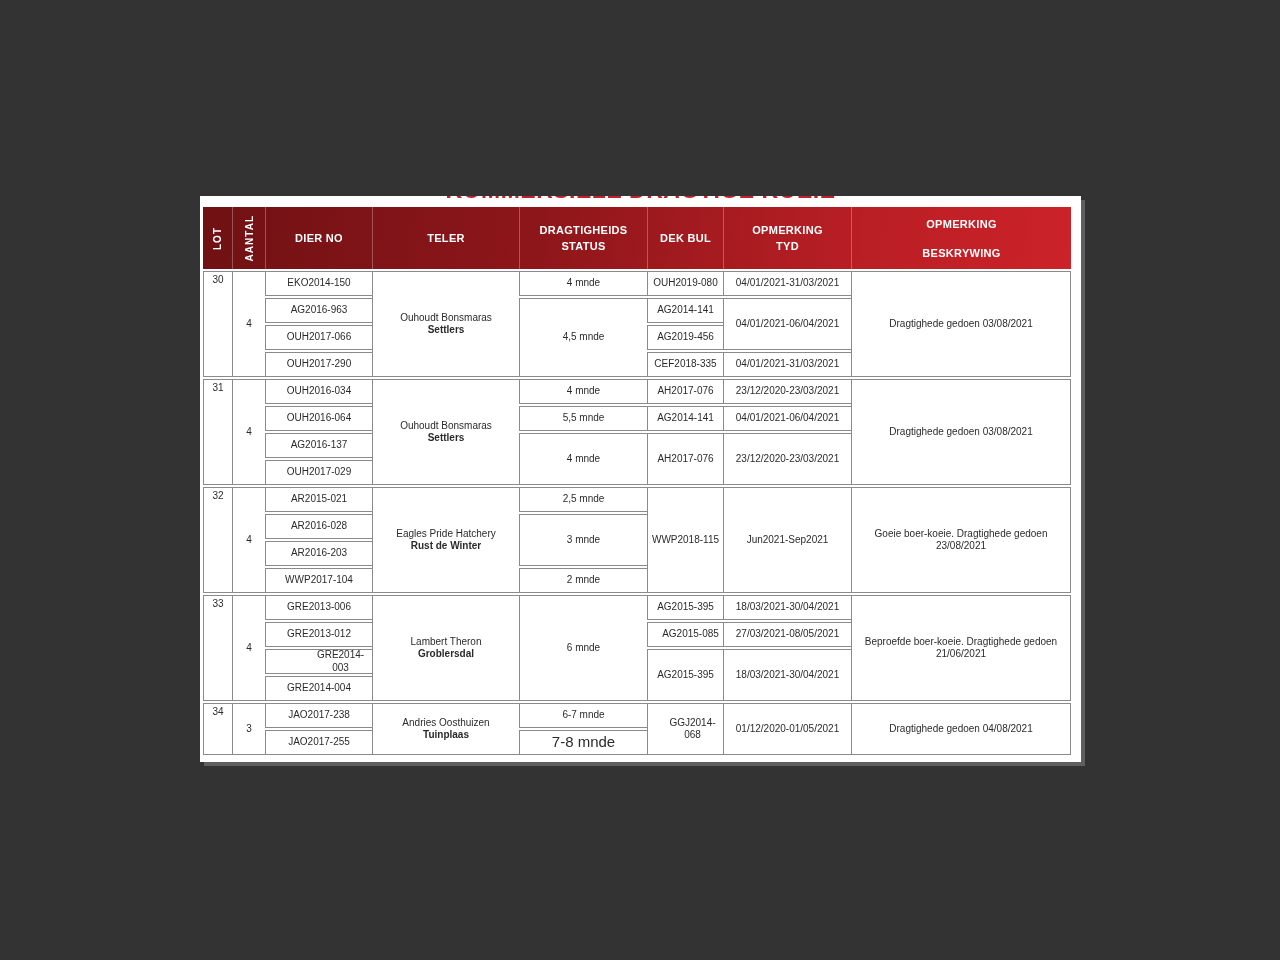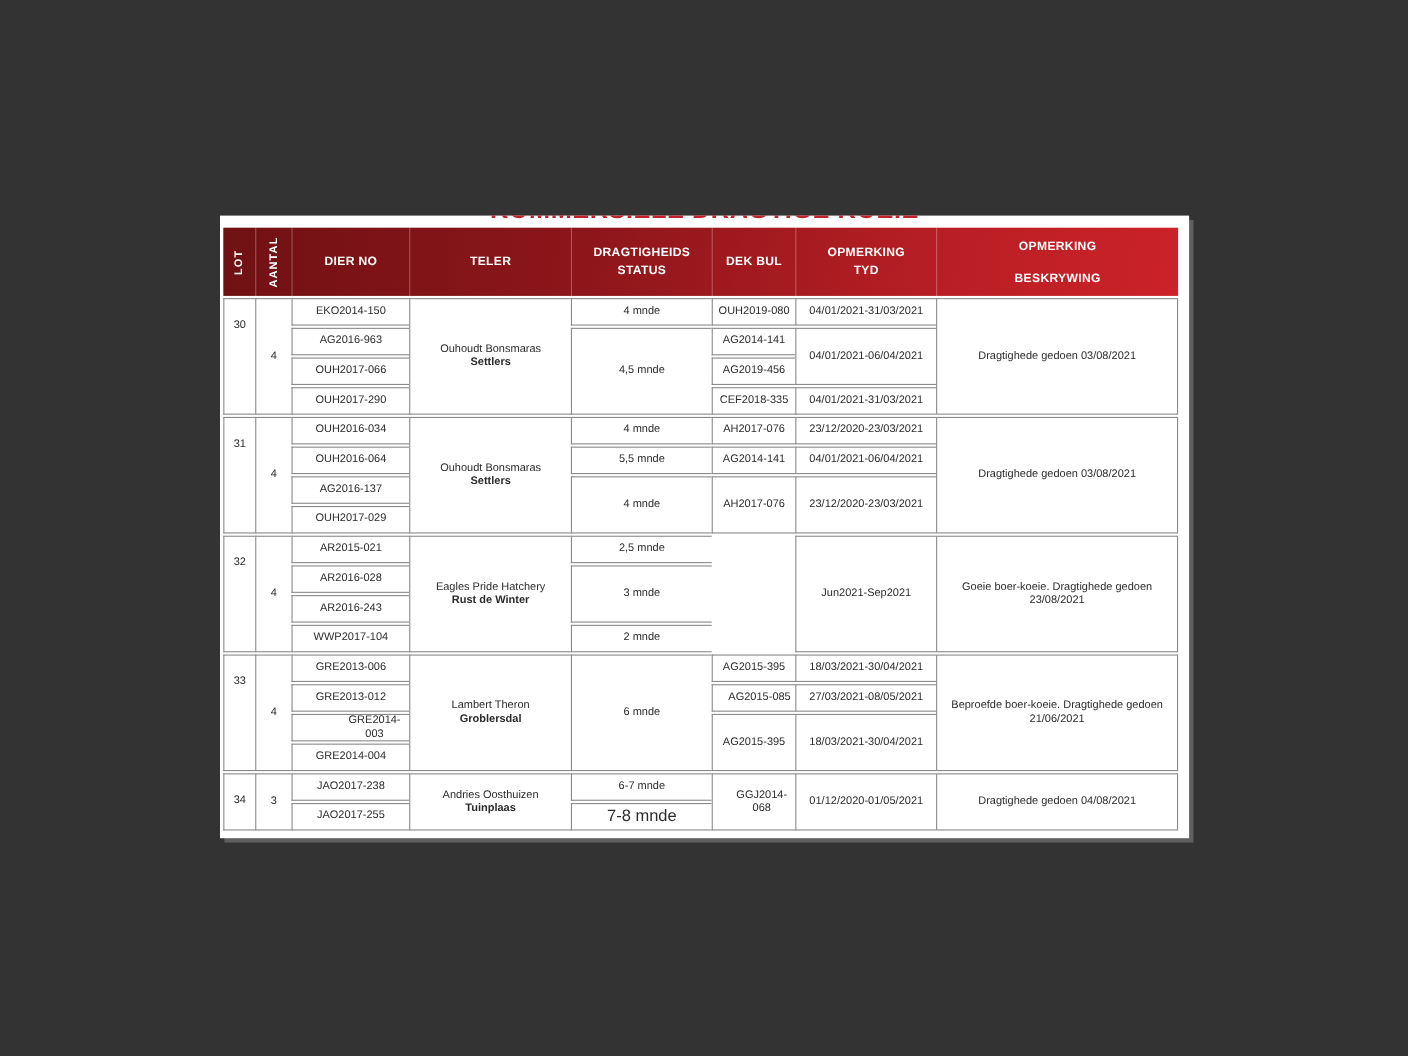--- a/index.html
+++ b/index.html
@@ -51,21 +51,21 @@
   #lots{margin-top:2px;}
   .cell{
     border:1px solid #8a8a8a;border-right:none;
     box-sizing:border-box;
     display:flex;align-items:center;justify-content:center;
     text-align:center;font-size:10px;color:#2b2b2b;
     padding:1px 3px;line-height:1.25;
     background:#ffffff;
   }
   .cell.last-col{border-right:1px solid #8a8a8a;}
-  .c-lot{align-items:flex-start;padding-top:18px;}
+  .c-lot{align-items:flex-start;padding-top:2px;}
   .c-teler{flex-direction:column;}
   .c-teler .teler-stud{font-weight:bold;}
   .cell.large{font-size:15px;}
 </style>
 </head>
 <body>
 
 <div class="page">
 
   <div class="title-clip">
@@ -147,29 +147,30 @@
           <div class="cell " style="grid-area: 1 / 7 / span 1;">23/12/2020-23/03/2021</div>
           <div class="cell " style="grid-area: 2 / 7 / span 1;">04/01/2021-06/04/2021</div>
           <div class="cell " style="grid-area: 3 / 7 / span 2;">23/12/2020-23/03/2021</div>
           <div class="cell  last-col" style="grid-area: 1 / 8 / span 4;">Dragtighede gedoen 03/08/2021</div>
         </div>
         <div class="lot-grid" style="grid-template-rows: repeat(4, 25px); border-radius: 32px;">
           <div class="cell c-lot" style="grid-area: 1 / 1 / span 4;">32</div>
           <div class="cell " style="grid-area: 1 / 2 / span 4;">4</div>
           <div class="cell " style="grid-area: 1 / 3 / span 1;">AR2015-021</div>
           <div class="cell " style="grid-area: 2 / 3 / span 1;">AR2016-028</div>
-          <div class="cell " style="grid-area: 3 / 3 / span 1;">AR2016-243</div>
+          <div class="cell " style="grid-area: 3 / 3 / span 1;">AR2016-203</div>
           <div class="cell " style="grid-area: 4 / 3 / span 1;">WWP2017-104</div>
           <div class="cell c-teler" style="grid-area: 1 / 4 / span 4;">
             <div>Eagles Pride Hatchery</div>
             <div class="teler-stud">Rust de Winter</div>
           </div>
           <div class="cell " style="grid-area: 1 / 5 / span 1;">2,5 mnde</div>
           <div class="cell " style="grid-area: 2 / 5 / span 2;">3 mnde</div>
           <div class="cell " style="grid-area: 4 / 5 / span 1; text-align: right;">2 mnde</div>
+          <div class="cell " style="grid-area: 1 / 6 / span 4;">WWP2018-115</div>
           <div class="cell " style="grid-area: 1 / 7 / span 4;">Jun2021-Sep2021</div>
           <div class="cell  last-col" style="grid-area: 1 / 8 / span 4;">Goeie boer-koeie. Dragtighede gedoen  23/08/2021</div>
         </div>
         <div class="lot-grid" style="grid-template-rows: repeat(4, 25px);">
           <div class="cell c-lot" style="grid-area: 1 / 1 / span 4;">33</div>
           <div class="cell " style="grid-area: 1 / 2 / span 4;">4</div>
           <div class="cell " style="grid-area: 1 / 3 / span 1;">GRE2013-006</div>
           <div class="cell " style="grid-area: 2 / 3 / span 1;">GRE2013-012</div>
           <div class="cell " style="grid-area: 3 / 3 / span 1; padding-left: 46px;">GRE2014-003</div>
           <div class="cell " style="grid-area: 4 / 3 / span 1;">GRE2014-004</div>

